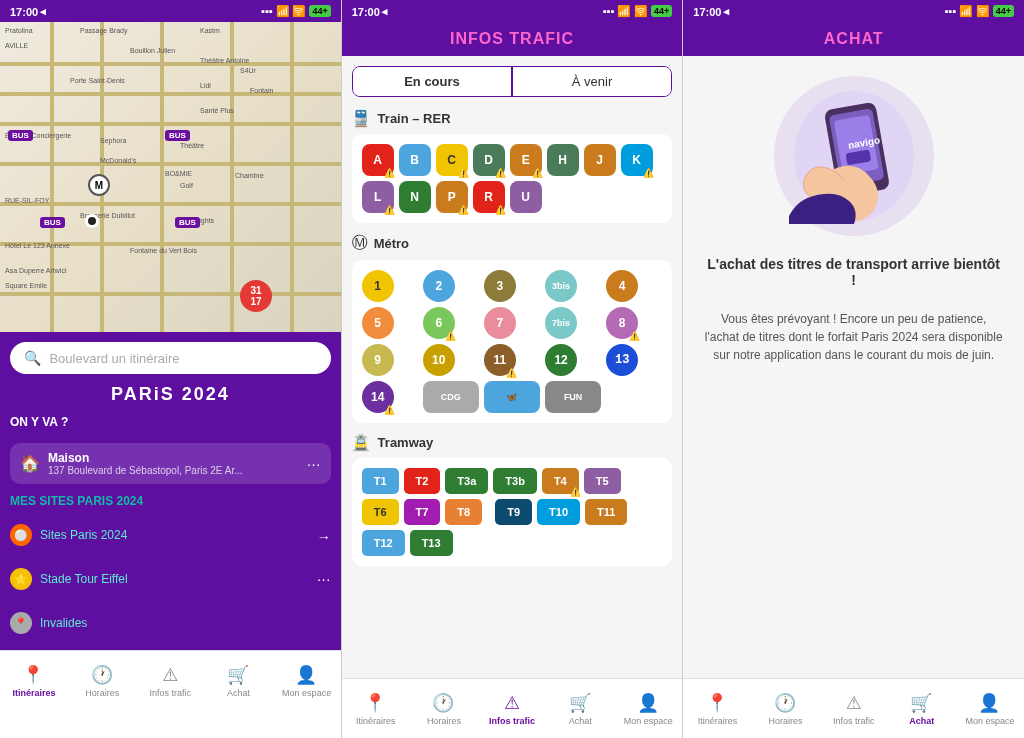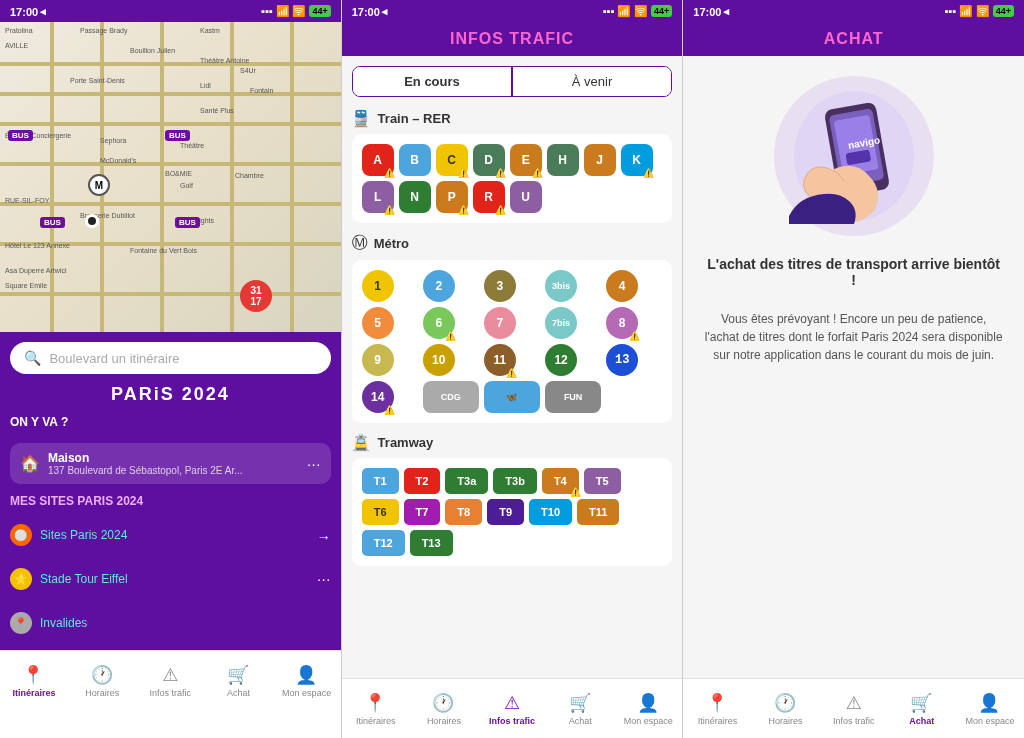--- a/index.html
+++ b/index.html
@@ -167,21 +167,21 @@
       padding: 8px 10px;
       display: flex;
       align-items: center;
       gap: 8px;
     }
     .location-icon { font-size: 16px; color: white; }
     .location-info { flex: 1; }
     .location-name { color: white; font-size: 12px; font-weight: 600; }
     .location-address { color: rgba(255,255,255,0.75); font-size: 10px; }
     .location-dots { color: white; font-size: 14px; cursor: pointer; }
-    .mes-sites { color: #f0abfc; font-size: 12px; font-weight: 700; }
+    .mes-sites { color: #14b8a6; font-size: 12px; font-weight: 700; }
     .site-item {
       display: flex;
       align-items: center;
       gap: 8px;
       padding: 6px 0;
     }
     .site-icon { width: 22px; height: 22px; border-radius: 50%; display: flex; align-items: center; justify-content: center; font-size: 11px; }
     .site-name { color: #5eead4; font-size: 12px; flex: 1; }
     .site-arrow { color: white; font-size: 14px; }
 
@@ -572,21 +572,21 @@
         <div class="tram-grid">
           <div class="tram-badge" style="background:#4da5de;">T1</div>
           <div class="tram-badge" style="background:#e2231a;">T2</div>
           <div class="tram-badge" style="background:#2e7d32;">T3a</div>
           <div class="tram-badge" style="background:#2e7d32;">T3b</div>
           <div class="tram-badge" style="background:#c97b1e;">T4<span class="warning">⚠️</span></div>
           <div class="tram-badge" style="background:#8d5ea2;">T5</div>
           <div class="tram-badge" style="background:#f0c400;color:#333;">T6</div>
           <div class="tram-badge" style="background:#a21caf;">T7</div>
           <div class="tram-badge" style="background:#e88034;">T8</div>
-          <div class="tram-badge" style="background:#4c1d95;">T9</div>
+          <div class="tram-badge" style="background:#0c4a6e;margin-left:8px;">T9</div>
           <div class="tram-badge" style="background:#009dde;">T10</div>
           <div class="tram-badge" style="background:#c97b1e;">T11</div>
           <div class="tram-badge" style="background:#4da5de;">T12</div>
           <div class="tram-badge" style="background:#2e7d32;">T13</div>
         </div>
       </div>
     </div>
 
     <div class="bottom-nav">
       <div class="nav-item">

